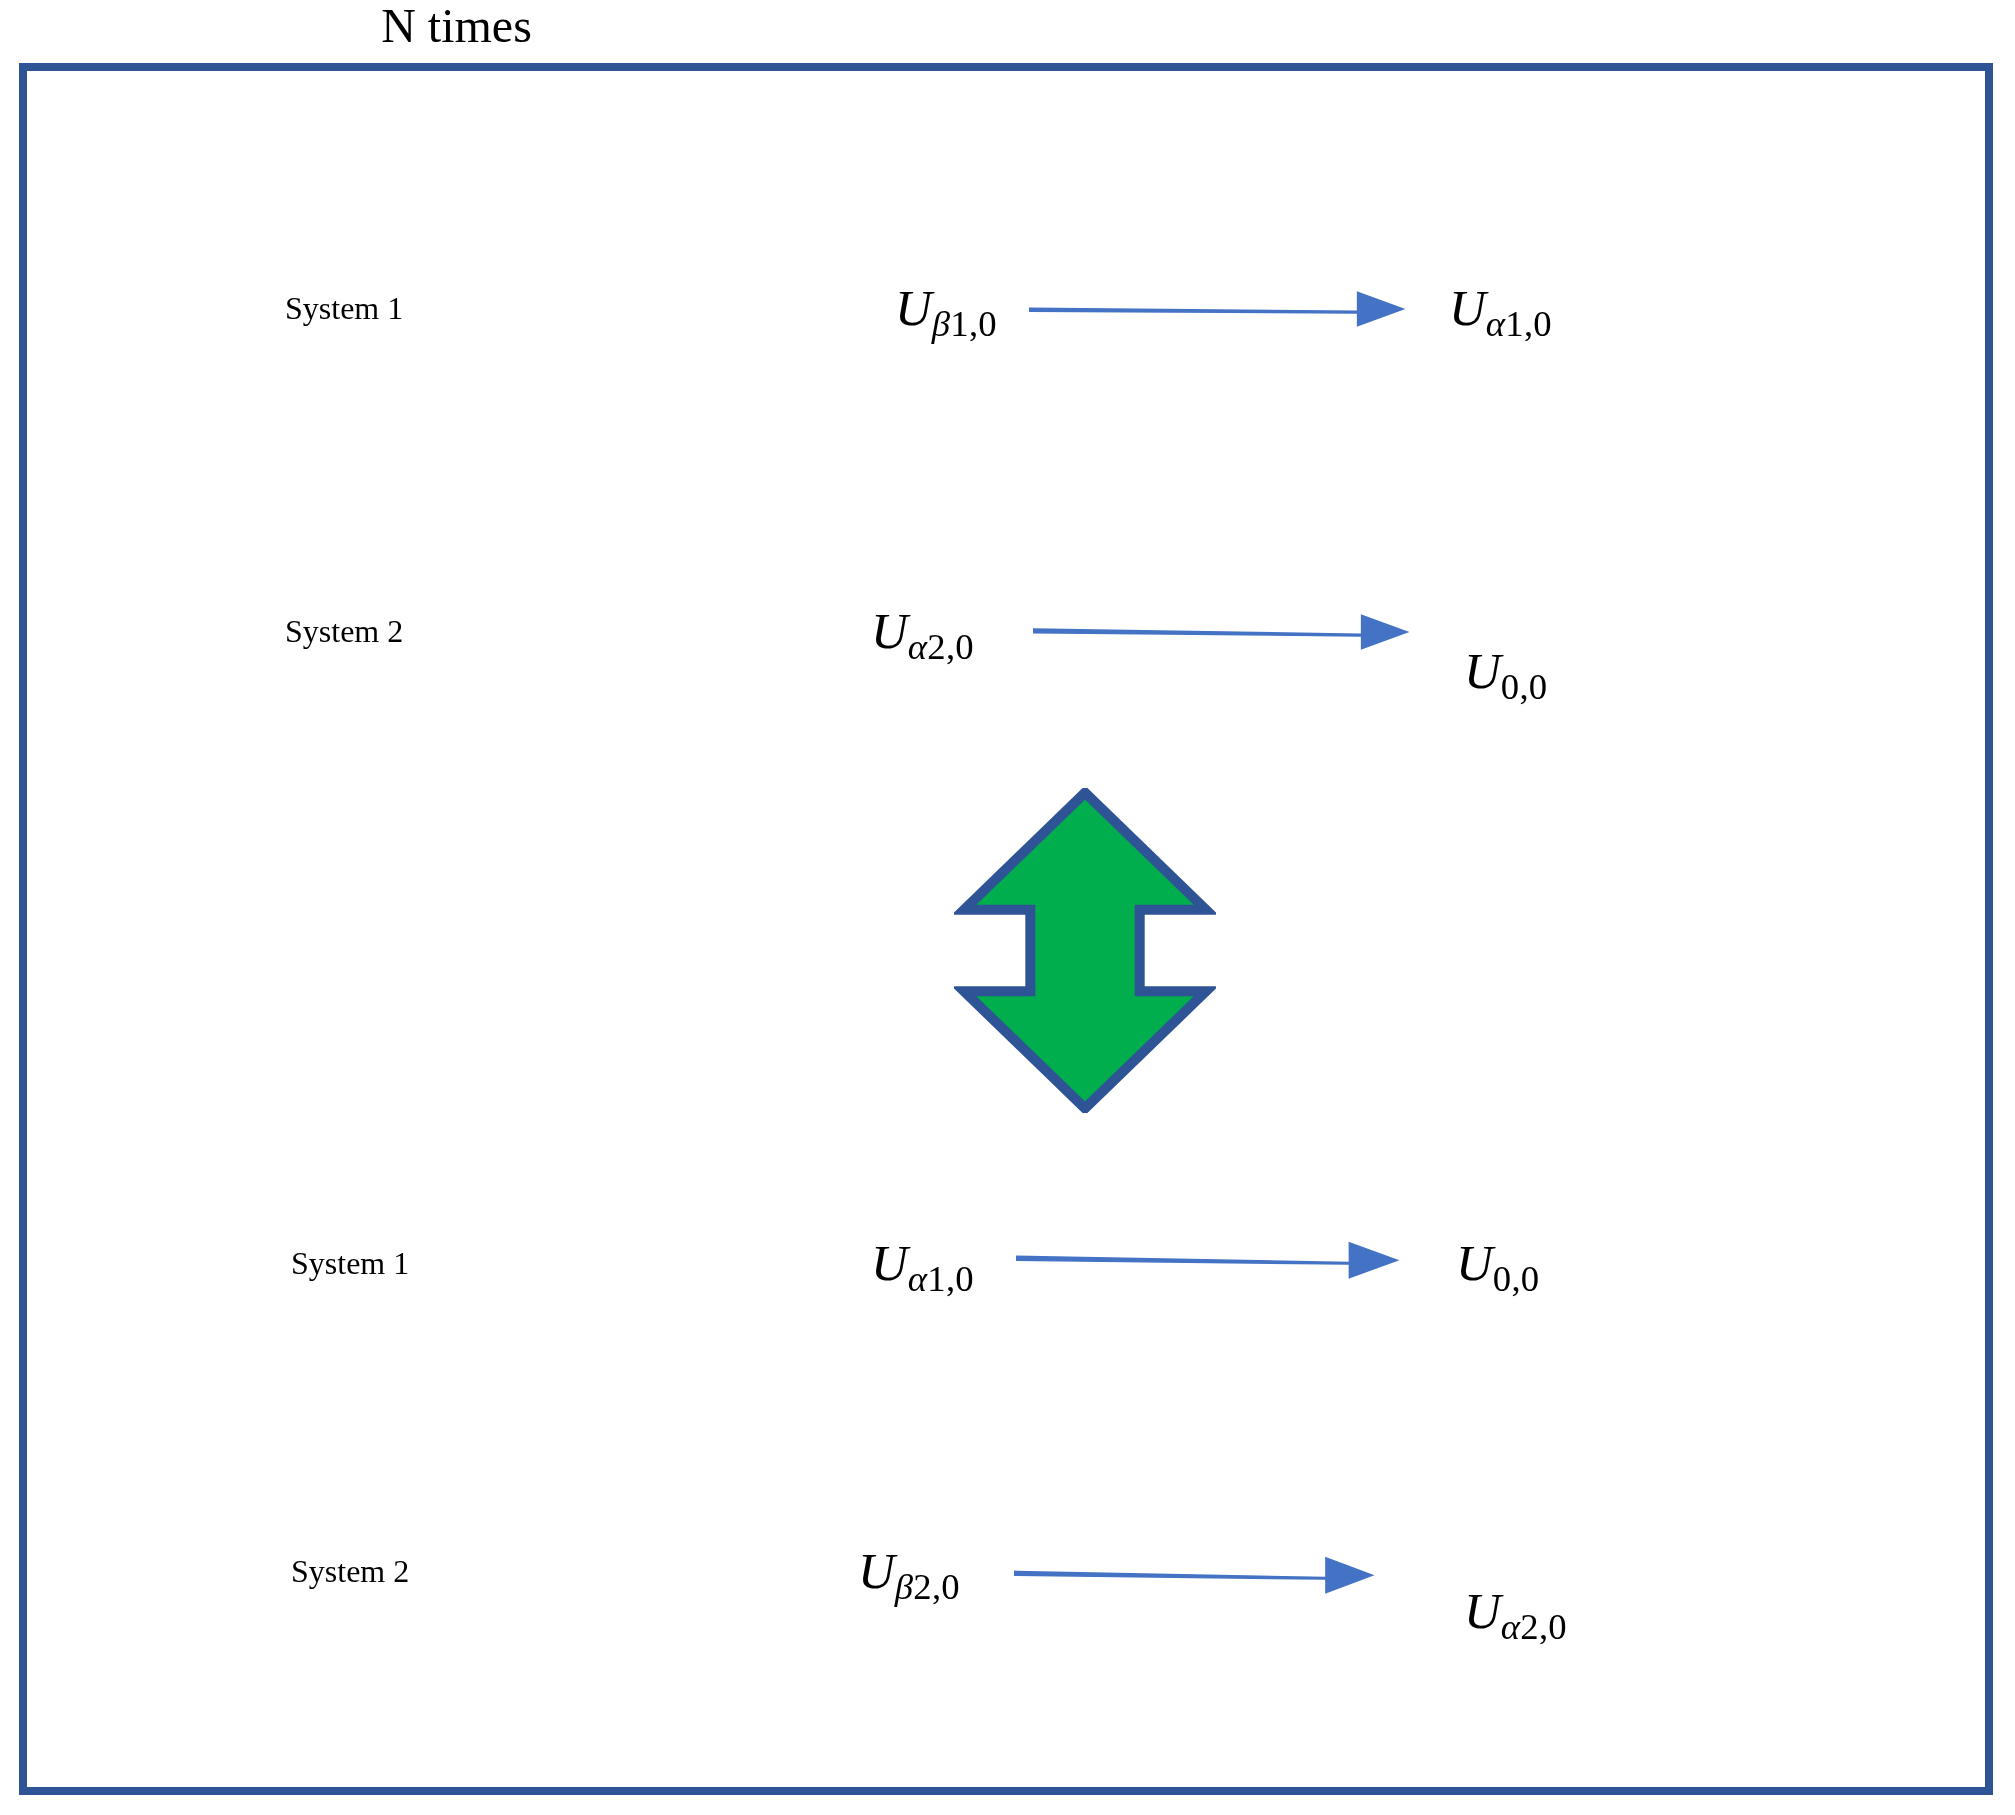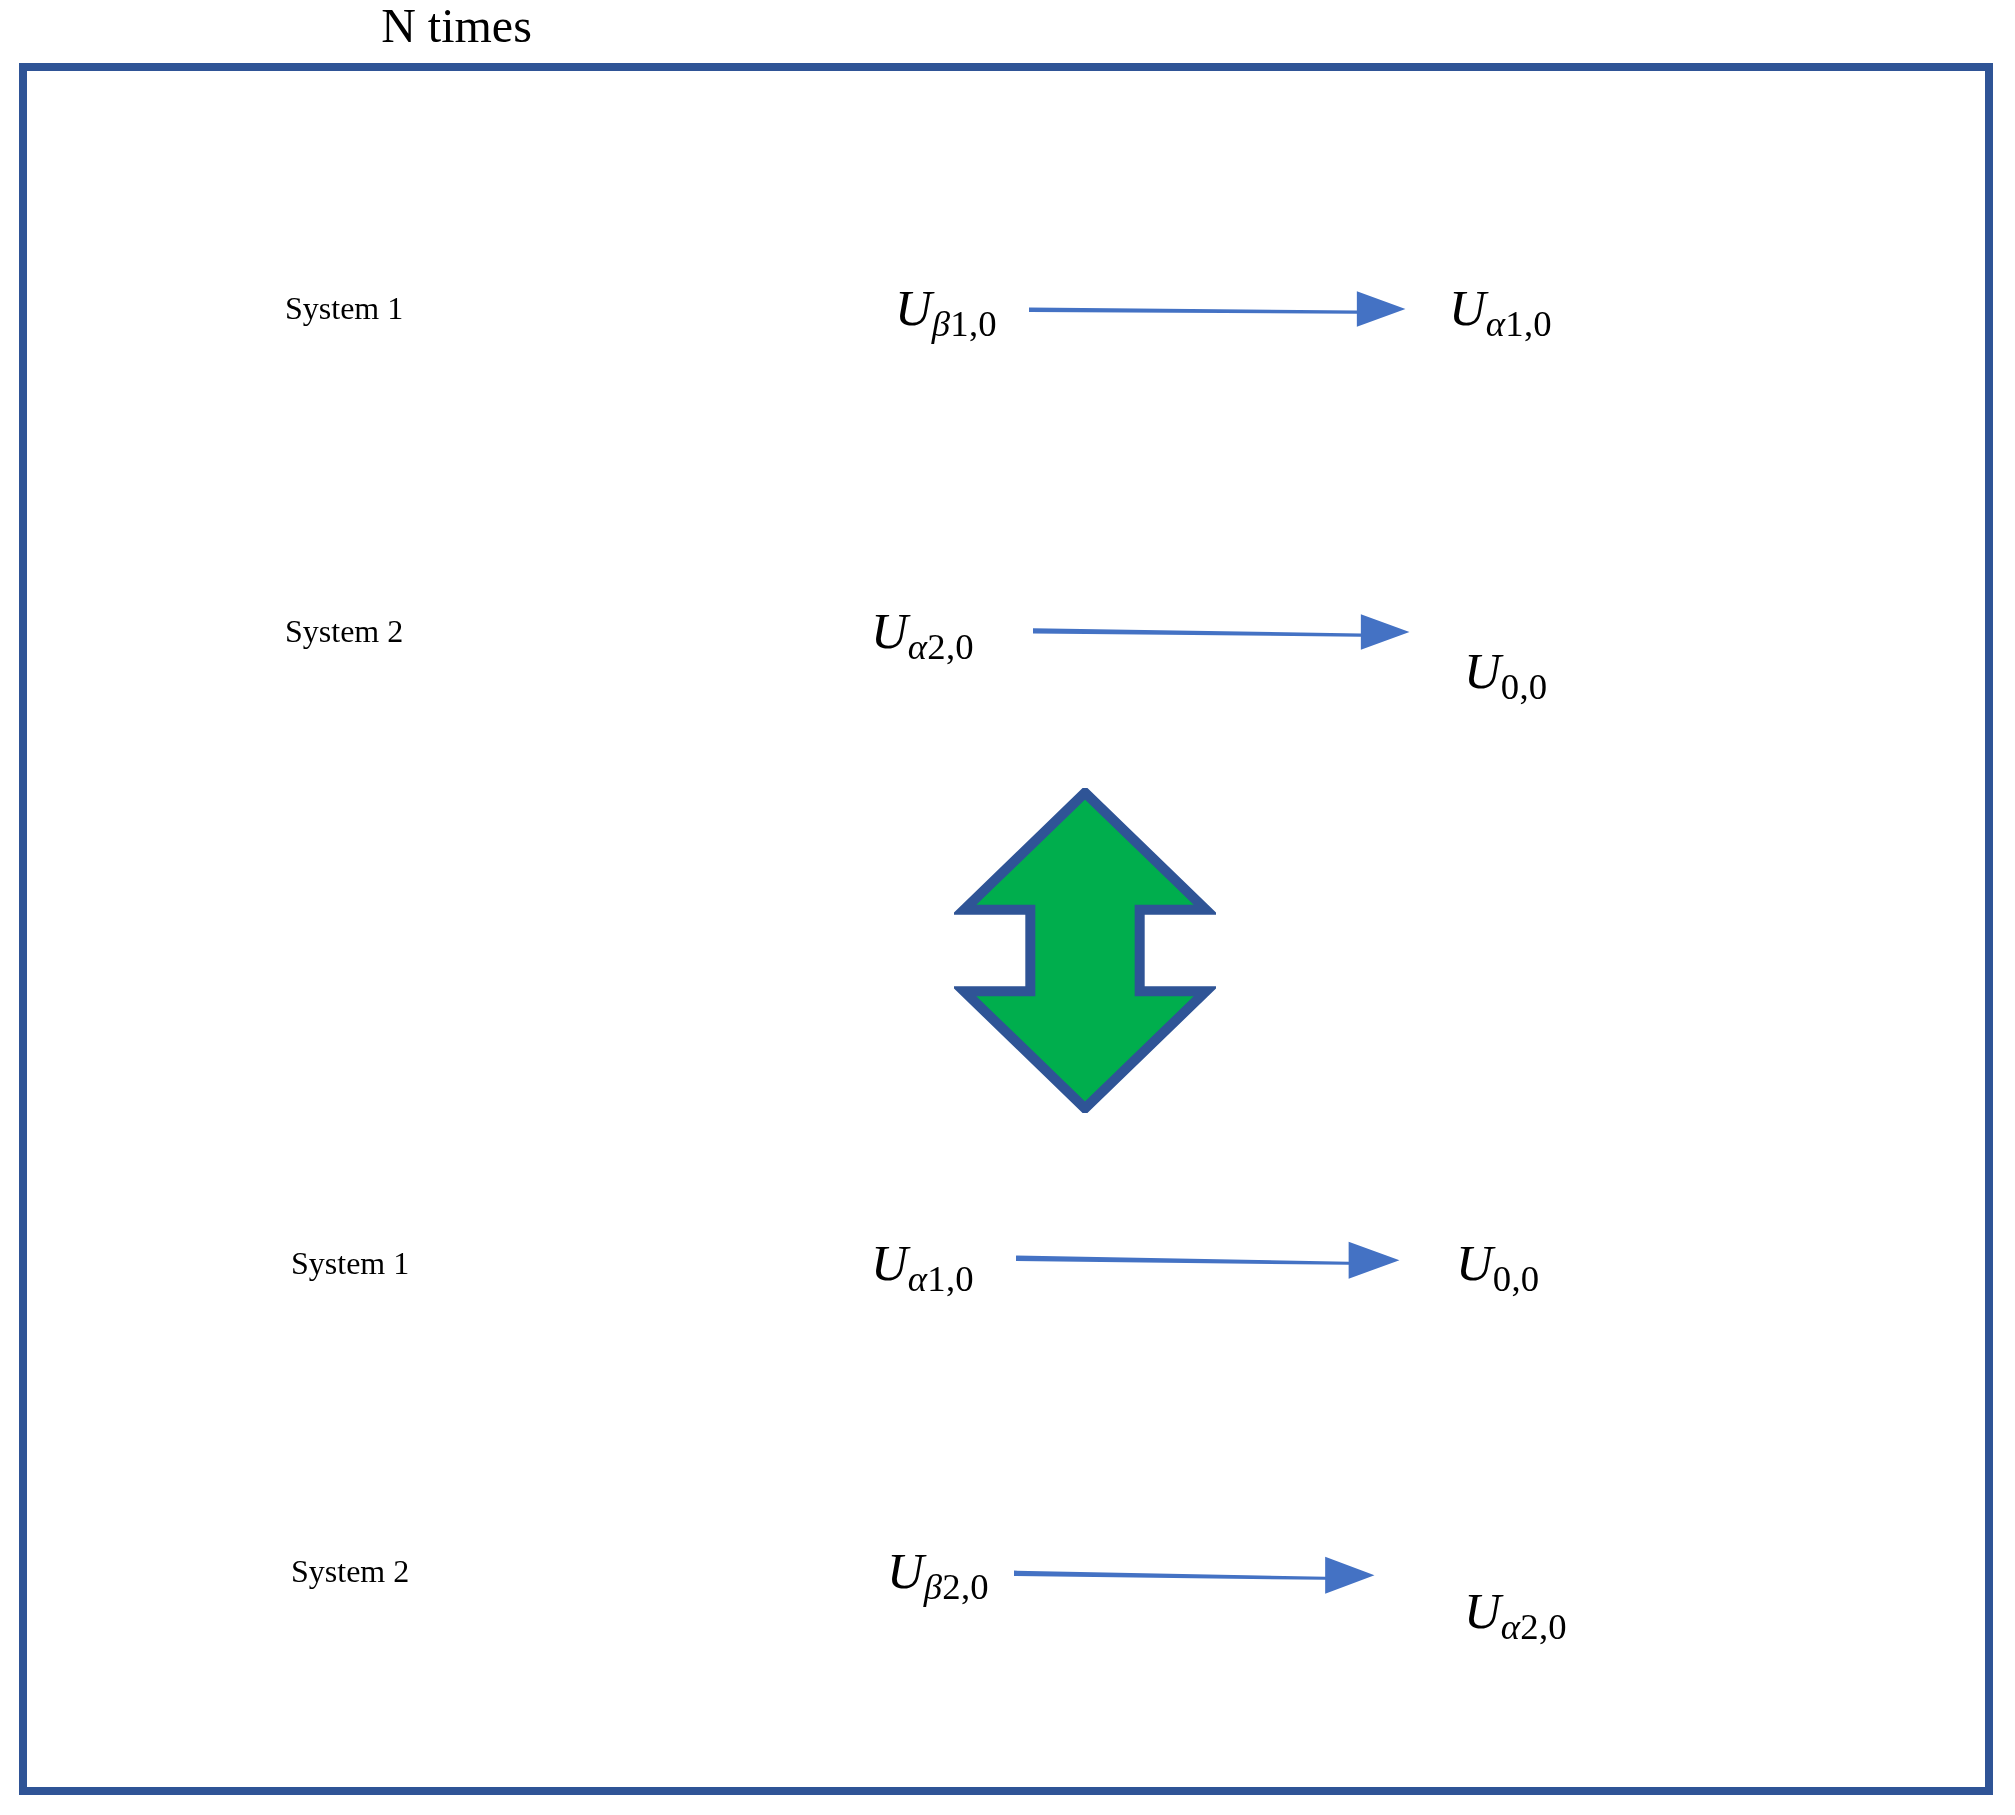--- a/index.html
+++ b/index.html
@@ -159,21 +159,21 @@
     </span>
 
     <span class="math" style="left:1456px;">
       <span>U</span><span class="sub"><span></span><span class="num">0,0</span></span>
     </span>
   </div>
 
   <div class="row" style="top:1510px;">
     <span class="sys-label" style="left:291px;">System 2</span>
 
-    <span class="math" style="left:887px;">
+    <span class="math" style="left:858px;">
       <span>U</span><span class="sub"><span>β</span><span class="num">2,0</span></span>
     </span>
 
     <span class="h-arrow" style="left:1014px; top:39px;">
       <svg width="362" height="54" viewBox="0 0 470 70" xmlns="http://www.w3.org/2000/svg">
         <path d="M0 28 L404 36 L404 10 L468 34 L404 58 L404 40 L0 35 Z" fill="#4472C4"></path>
       </svg>
     </span>
 
     <span class="math" style="left:1464px; top:40px;">

